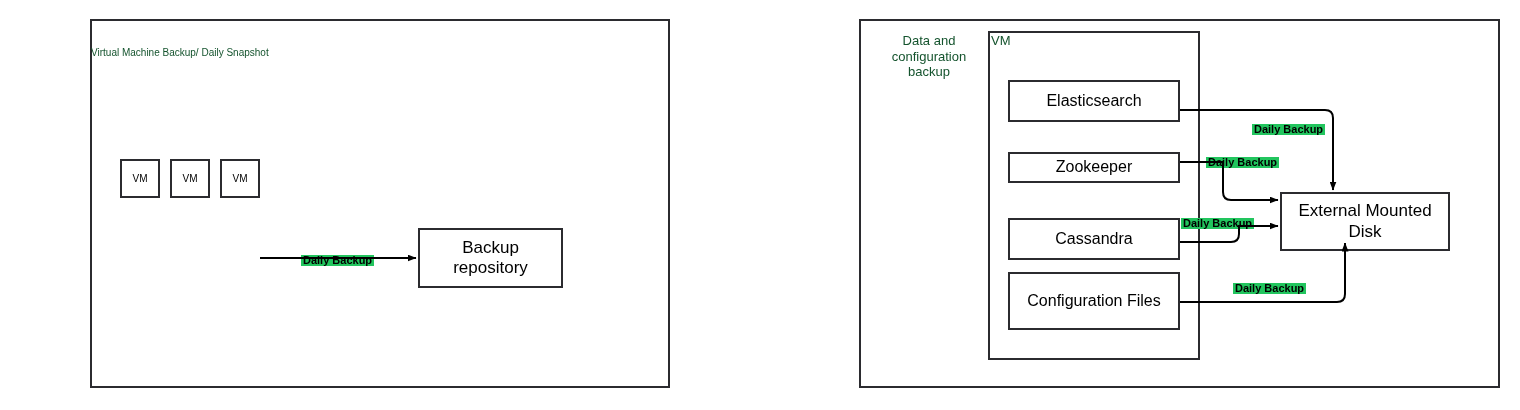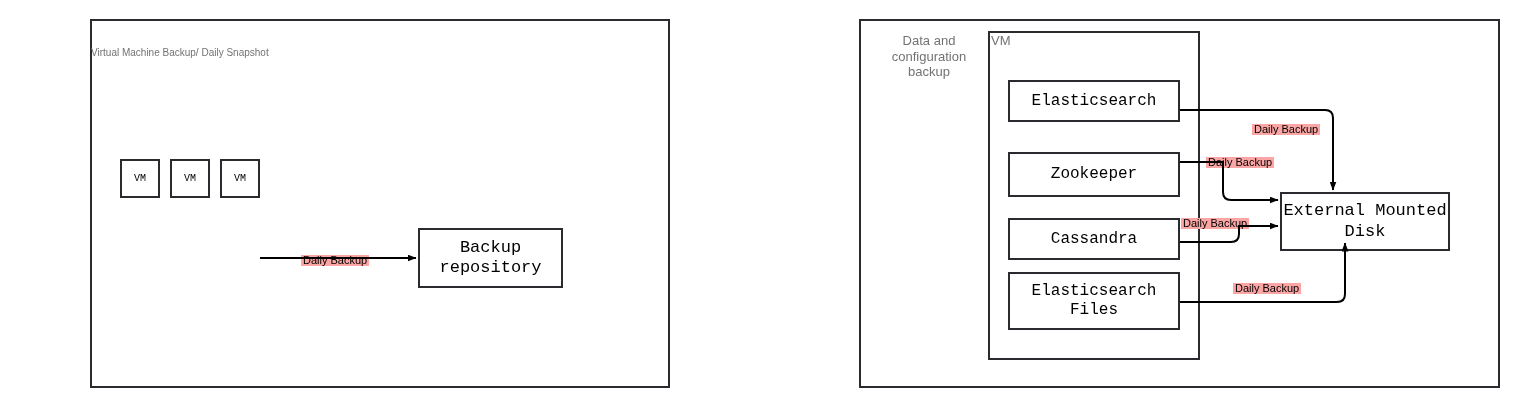--- a/index.html
+++ b/index.html
@@ -32,35 +32,35 @@
     position: absolute;
     border: 2px solid #2b2b2f;
     box-sizing: border-box;
     background: #ffffff;
     display: flex;
     align-items: center;
     justify-content: center;
     text-align: center;
     line-height: 1.18;
     color: #000000;
-    font-family: Liberation Mono, monospace;
   }
   .freetext {
     position: absolute;
-    color: #737373;
+    color: #14532d;
     line-height: 1.2;
     white-space: pre-line;
   }
   .edge-label {
     position: absolute;
-    background: #fca5a5;
+    background: #22c55e;
     color: #000000;
     white-space: nowrap;
     padding: 0 2px;
     line-height: 1;
+    font-weight: bold;
   }
   svg.edges {
     position: absolute;
     left: 0;
     top: 0;
     width: 1520px;
     height: 410px;
     pointer-events: none;
   }
   .edge-path {
@@ -102,28 +102,28 @@
 configuration
 backup</div>
 
   <div class="panel" style="left:988px; top:31px; width:212px; height:329px;"></div>
 
   <div class="freetext" style="left:991px; top:33px; font-size:13px;">VM</div>
 
   <div class="nodebox" style="left:1008px; top:80px; width:172px; height:42px; font-size:16px;">
     <span>Elasticsearch</span>
   </div>
-  <div class="nodebox" style="left:1008px; top:152px; width:172px; height:45px; font-size:16px;">
+  <div class="nodebox" style="left:1008px; top:152px; width:172px; height:31px; font-size:16px;">
     <span>Zookeeper</span>
   </div>
   <div class="nodebox" style="left:1008px; top:218px; width:172px; height:42px; font-size:16px;text-align:right;">
     <span>Cassandra</span>
   </div>
   <div class="nodebox" style="left:1008px; top:272px; width:172px; height:58px; font-size:16px;">
-    <span>Elasticsearch Files</span>
+    <span>Configuration Files</span>
   </div>
 
   <div class="nodebox" style="left:1280px; top:192px; width:170px; height:59px; font-size:17px;">
     <span style="white-space:pre-line;">External Mounted
 Disk</span>
   </div>
 
   <div class="edge-label" style="left:1252px; top:124px; font-size:11px;">Daily Backup</div>
   <div class="edge-label" style="left:1206px; top:157px; font-size:11px;">Daily Backup</div>
   <div class="edge-label" style="left:1181px; top:218px; font-size:11px;">Daily Backup</div>

